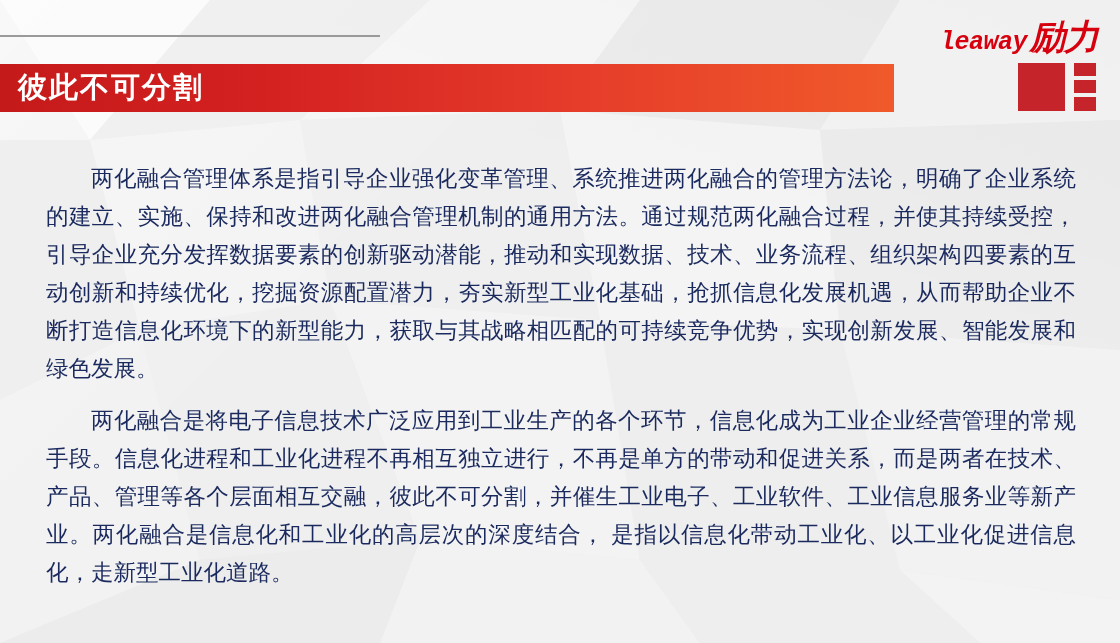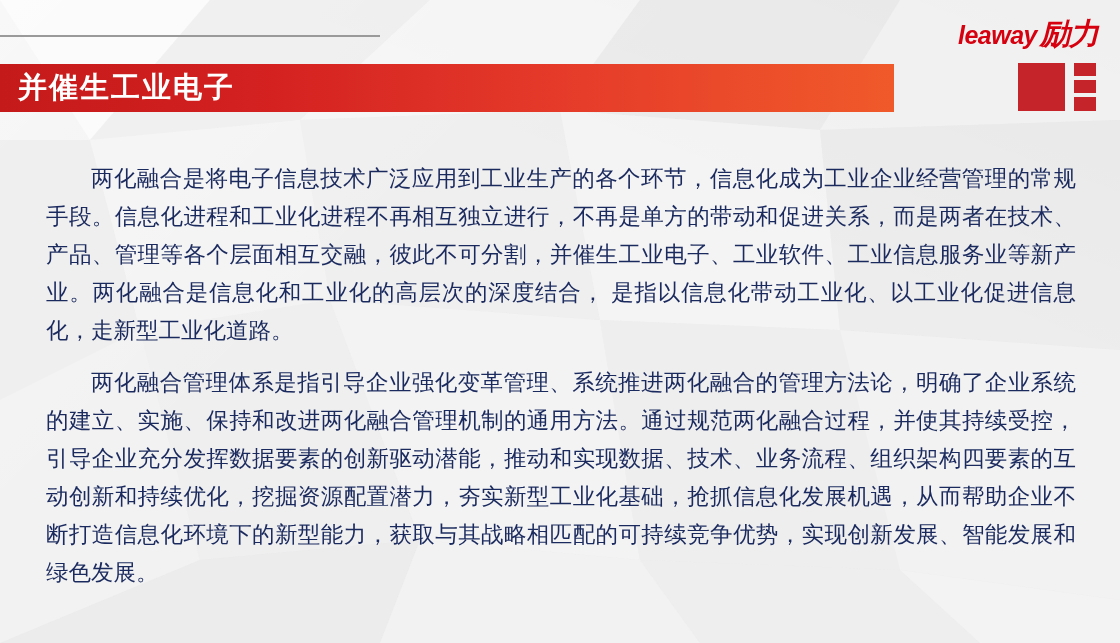--- a/index.html
+++ b/index.html
@@ -61,30 +61,30 @@
 
   .logo {
     position: absolute;
     right: 22px;
     top: 14px;
     display: flex;
     align-items: baseline;
     color: #d7000f;
   }
   .logo-en {
-    font-family: Liberation Sans, sans-serif;
+    font-family: Liberation Mono, monospace;
     font-size: 25px;
     font-weight: bold;
     font-style: italic;
     letter-spacing: -0.5px;
     text-align: right;
   }
   .logo-cn {
     font-family: "Liberation Serif", serif;
-    font-size: 30px;
+    font-size: 35px;
     font-weight: bold;
     font-style: italic;
     margin-left: 3px;
     letter-spacing: -1px;
   }
 
   
   .title-bar {
     position: absolute;
     left: 0;
@@ -180,28 +180,28 @@
 
   <div class="header">
     <div class="header-rule"></div>
     <div class="logo">
       <span class="logo-en">leaway</span>
       <span class="logo-cn">励力</span>
     </div>
   </div>
 
   <div class="title-bar">
-    <div class="title-text">并催生工业电子</div>
+    <div class="title-text">彼此不可分割</div>
   </div>
 
   <div class="deco">
     <div class="deco-big"></div>
     <div class="deco-bar b1"></div>
     <div class="deco-bar b2"></div>
     <div class="deco-bar b3"></div>
   </div>
 
   <div class="content">
+    <p class="para">两化融合管理体系是指引导企业强化变革管理、系统推进两化融合的管理方法论，明确了企业系统的建立、实施、保持和改进两化融合管理机制的通用方法。通过规范两化融合过程，并使其持续受控，引导企业充分发挥数据要素的创新驱动潜能，推动和实现数据、技术、业务流程、组织架构四要素的互动创新和持续优化，挖掘资源配置潜力，夯实新型工业化基础，抢抓信息化发展机遇，从而帮助企业不断打造信息化环境下的新型能力，获取与其战略相匹配的可持续竞争优势，实现创新发展、智能发展和绿色发展。</p>
     <p class="para">两化融合是将电子信息技术广泛应用到工业生产的各个环节，信息化成为工业企业经营管理的常规手段。信息化进程和工业化进程不再相互独立进行，不再是单方的带动和促进关系，而是两者在技术、产品、管理等各个层面相互交融，彼此不可分割，并催生工业电子、工业软件、工业信息服务业等新产业。两化融合是信息化和工业化的高层次的深度结合， 是指以信息化带动工业化、以工业化促进信息化，走新型工业化道路。</p>
-    <p class="para">两化融合管理体系是指引导企业强化变革管理、系统推进两化融合的管理方法论，明确了企业系统的建立、实施、保持和改进两化融合管理机制的通用方法。通过规范两化融合过程，并使其持续受控，引导企业充分发挥数据要素的创新驱动潜能，推动和实现数据、技术、业务流程、组织架构四要素的互动创新和持续优化，挖掘资源配置潜力，夯实新型工业化基础，抢抓信息化发展机遇，从而帮助企业不断打造信息化环境下的新型能力，获取与其战略相匹配的可持续竞争优势，实现创新发展、智能发展和绿色发展。</p>
   </div>
 
 </div>
 
 </body></html>

